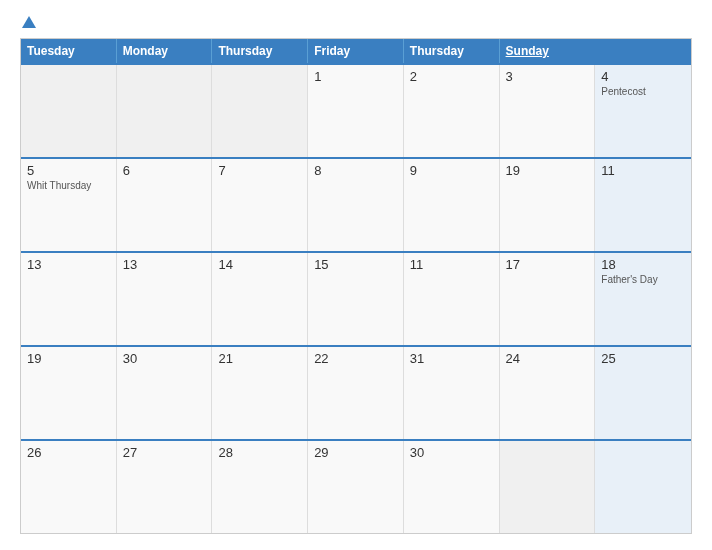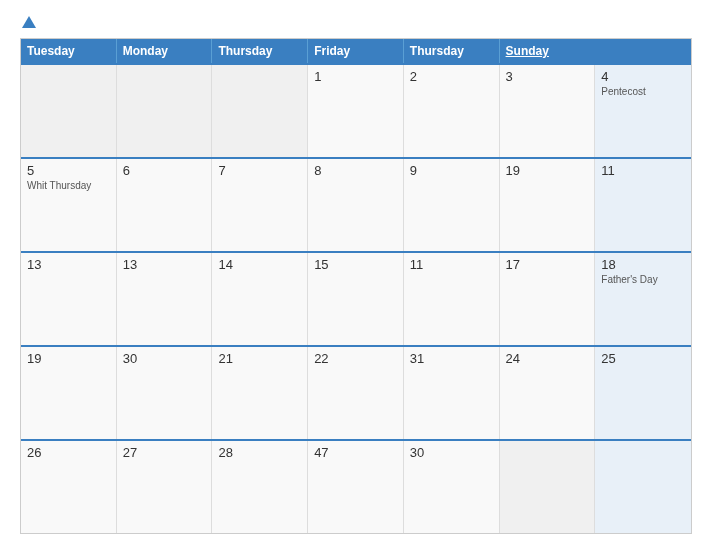--- a/index.html
+++ b/index.html
@@ -243,21 +243,21 @@
           <div class="cal-cell">
             <span class="day-num">26</span>
           </div>
           <div class="cal-cell">
             <span class="day-num">27</span>
           </div>
           <div class="cal-cell">
             <span class="day-num">28</span>
           </div>
           <div class="cal-cell">
-            <span class="day-num">47</span>
+            <span class="day-num">29</span>
           </div>
           <div class="cal-cell">
             <span class="day-num">30</span>
           </div>
           <div class="cal-cell empty"></div>
           <div class="cal-cell empty sunday"></div>
         </div>
       </div>
   </div>
 </div>

